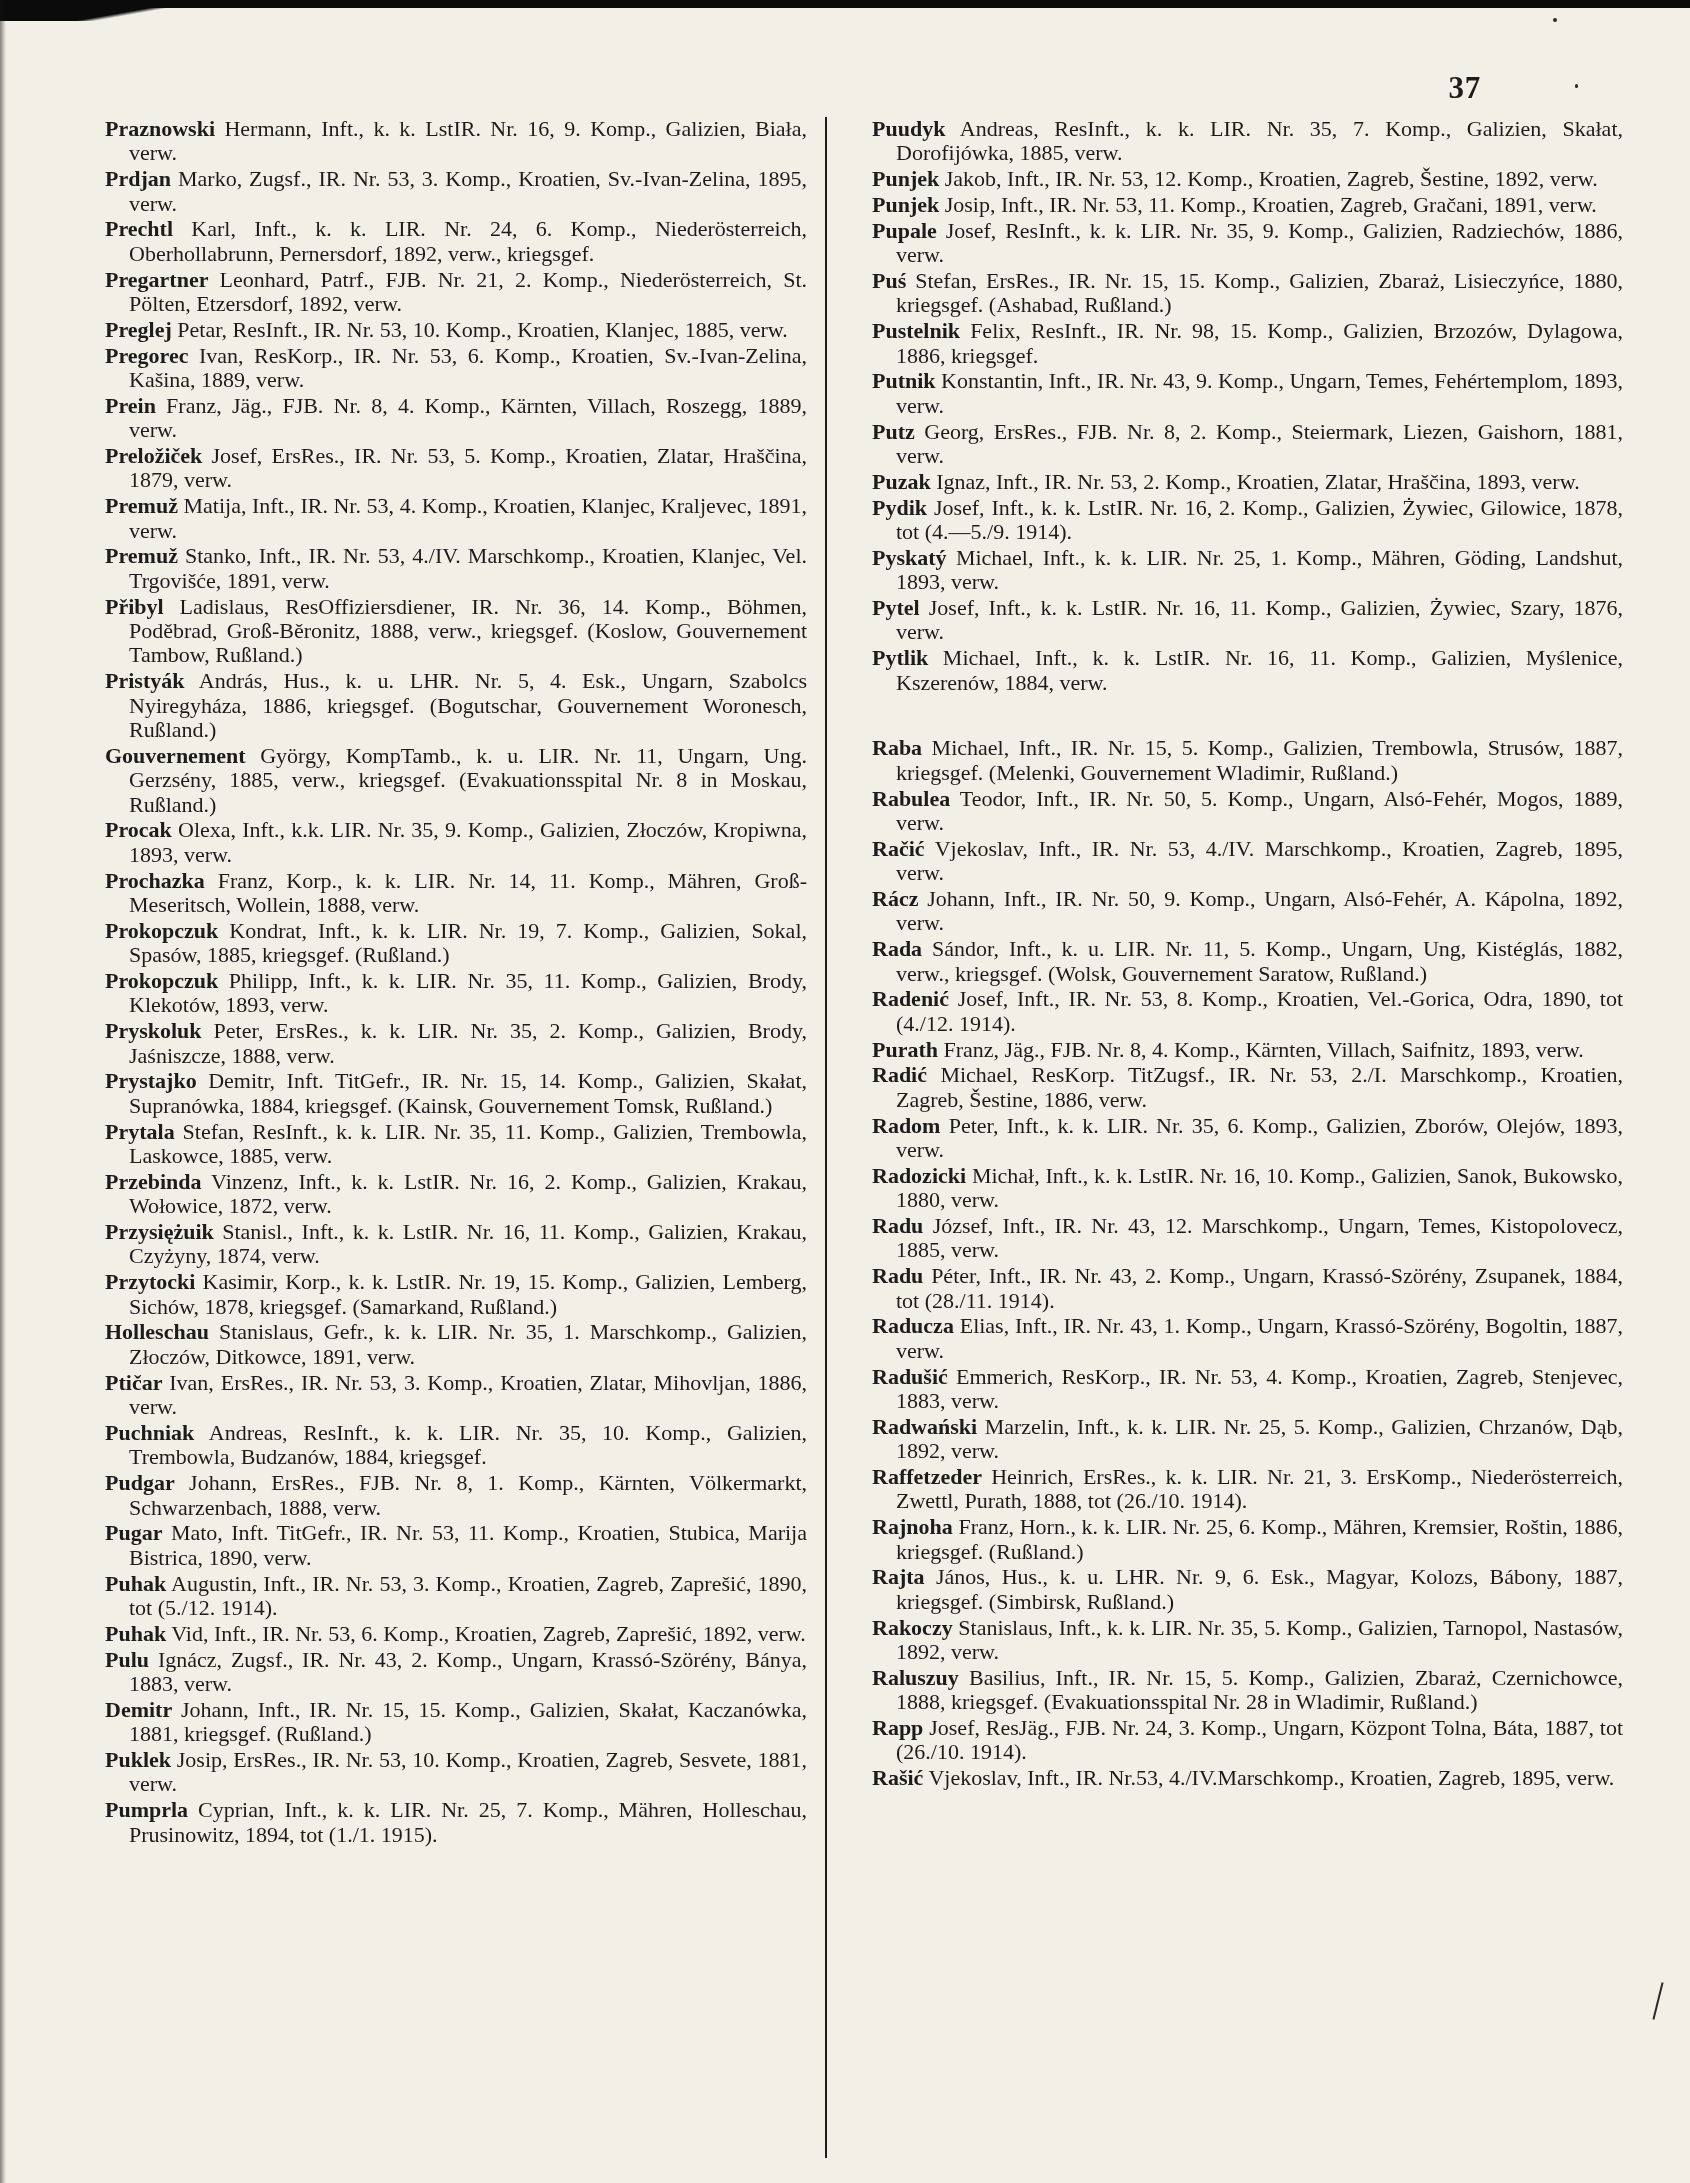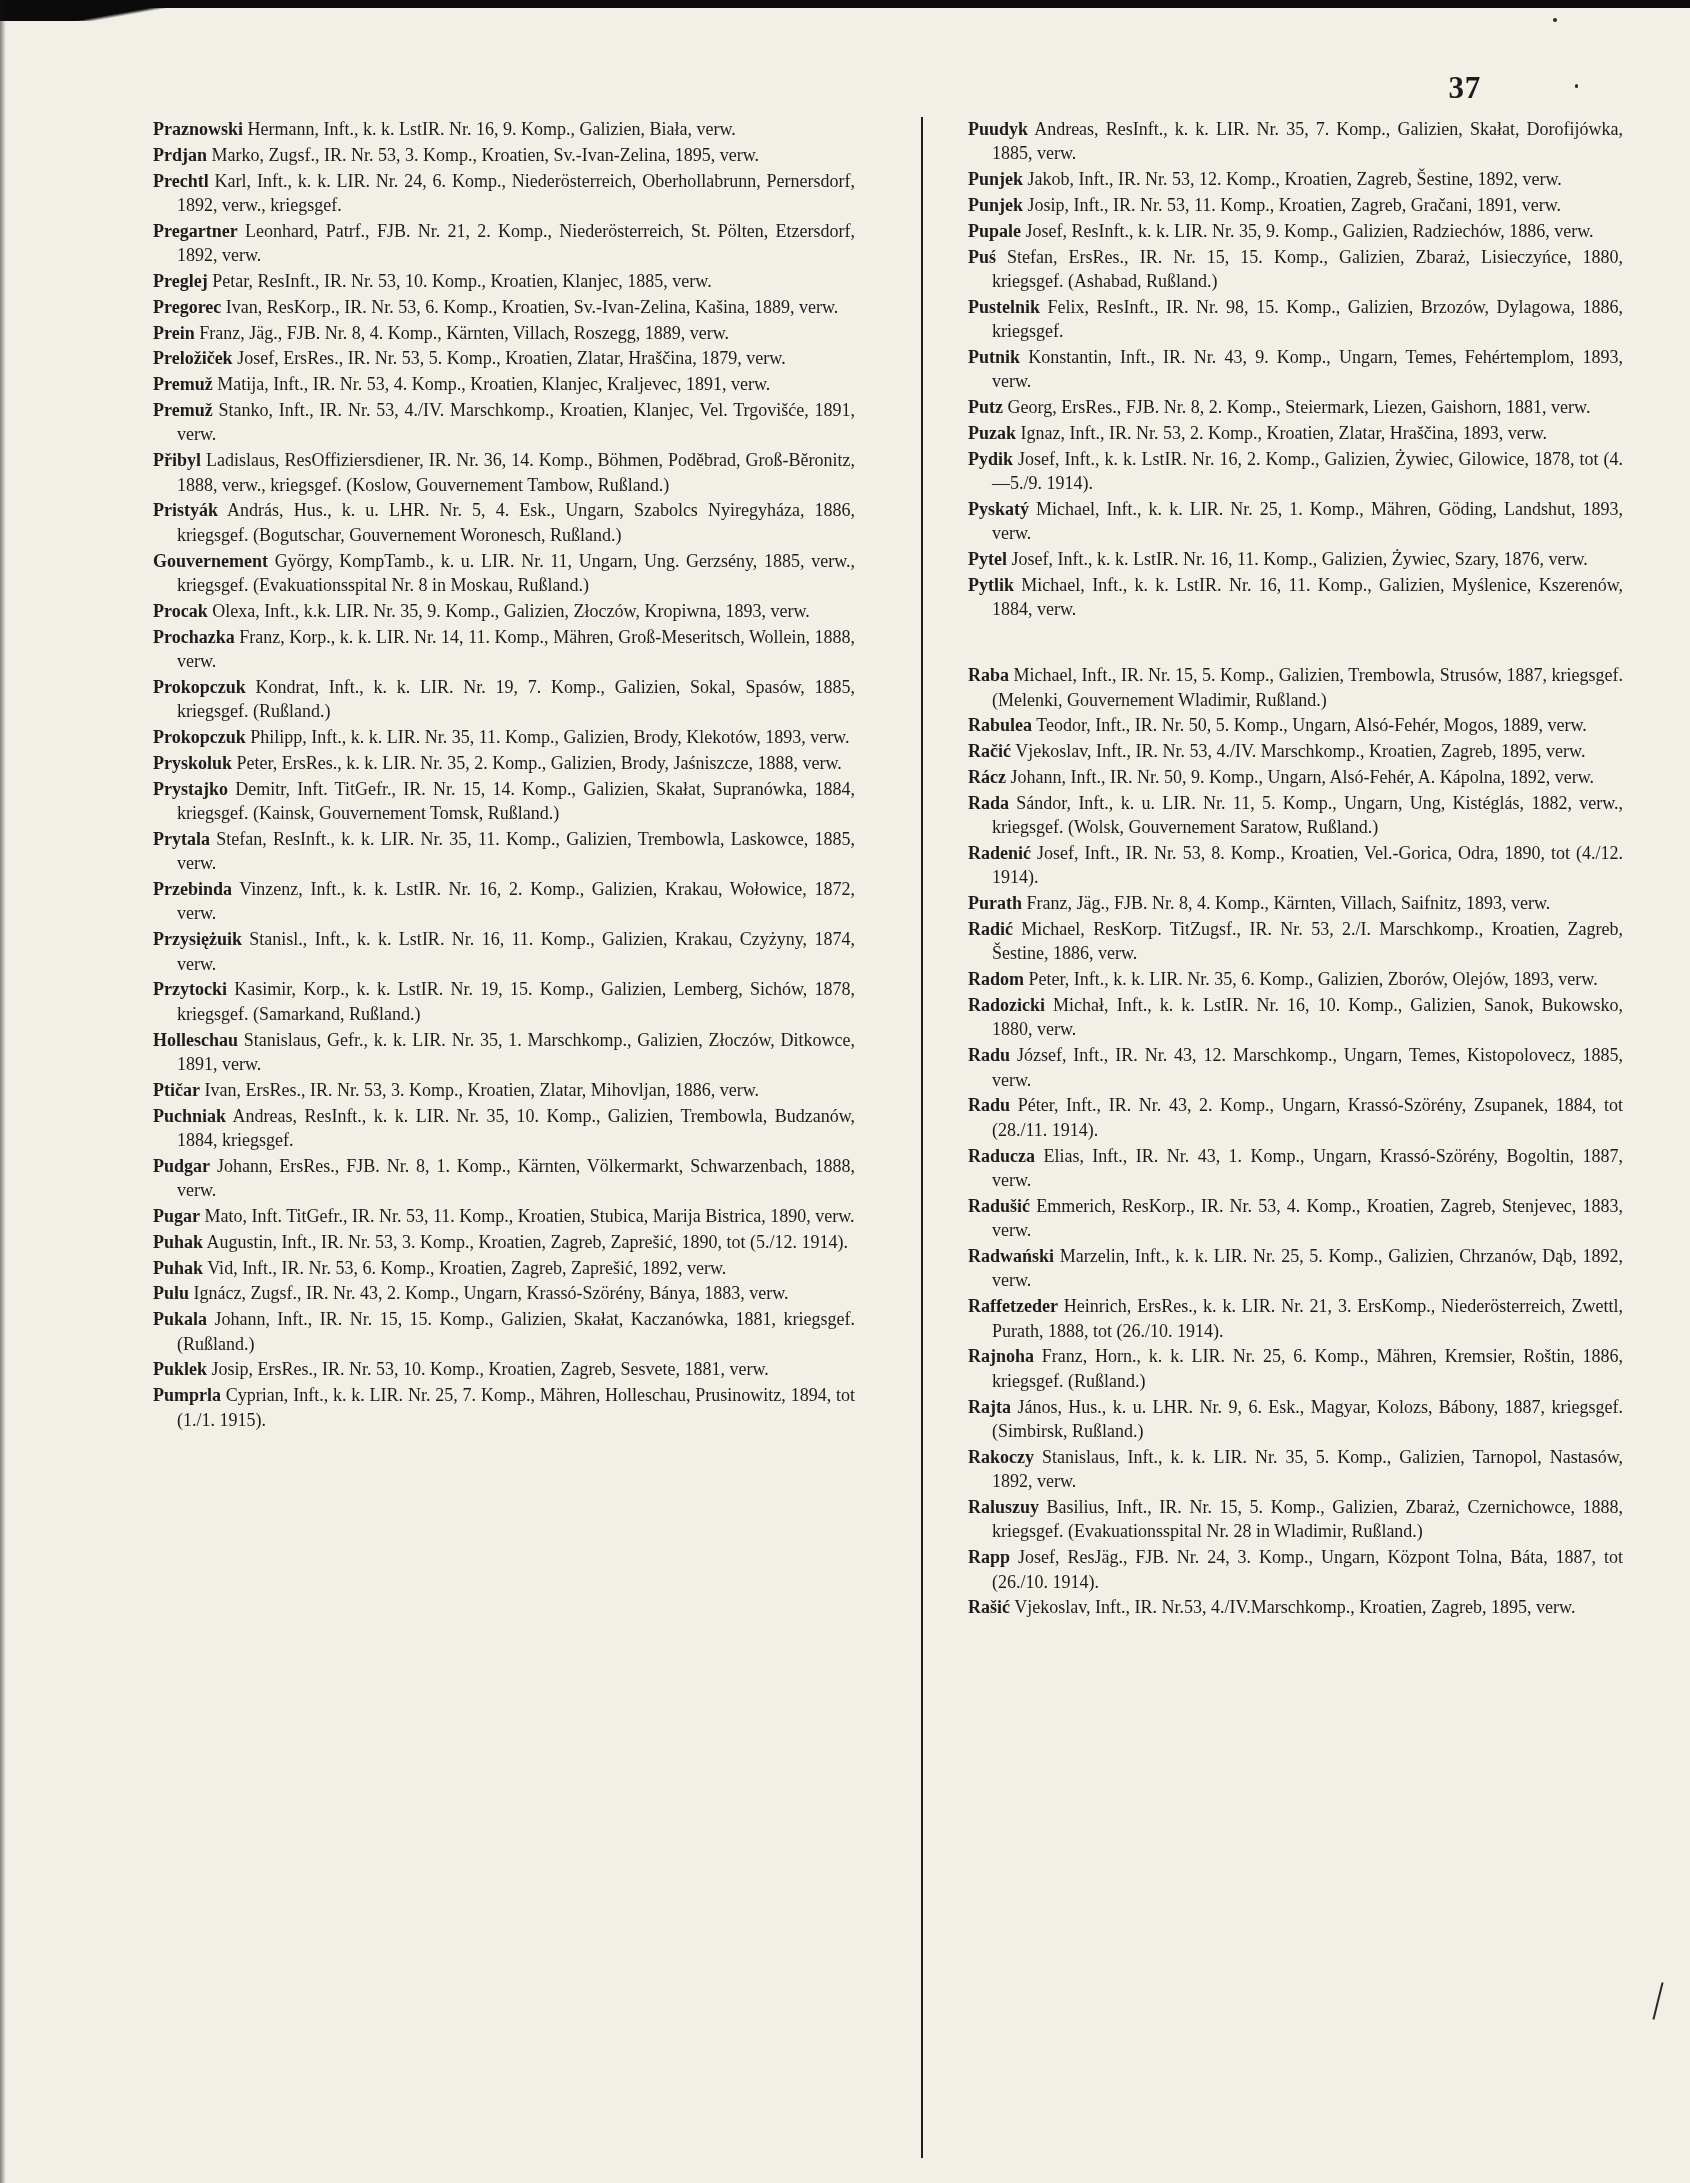--- a/index.html
+++ b/index.html
@@ -34,23 +34,22 @@
   .page-number {
     position: absolute; top: 70px; right: 209px;
     font-size: 31px; font-weight: bold; letter-spacing: 0.7px;
   }
 
   .columns {
     position: absolute; top: 117px; left: 105px; right: 67px; bottom: 25px;
     display: flex; align-items: stretch;
   }
   .column {
-    font-size: 18px; line-height: 24.4px;
+    font-size: 22px; line-height: 24.4px;
     text-align: justify;
-    margin-left: 48px;
   }
   .column.left { width: 720px; flex: none; padding-right: 18px; box-sizing: border-box; }
   .column.right { flex: 1; border-left: 2.1px solid #1e1e1e; padding-left: 45px; }
 
   .entry {
     margin: 0 0 1.4px 0;
     padding-left: 24px; text-indent: -24px; 
   }
   .entry-name { font-weight: bold; }
   .section-gap { height: 40px; }
@@ -92,21 +91,21 @@
       <p class="entry"><span class="entry-name">Przysiężuik</span> Stanisl., Inft., k. k. LstIR. Nr. 16, 11. Komp., Galizien, Krakau, Czyżyny, 1874, verw.</p>
       <p class="entry"><span class="entry-name">Przytocki</span> Kasimir, Korp., k. k. LstIR. Nr. 19, 15. Komp., Galizien, Lemberg, Sichów, 1878, kriegsgef. (Samarkand, Rußland.)</p>
       <p class="entry"><span class="entry-name">Holleschau</span> Stanislaus, Gefr., k. k. LIR. Nr. 35, 1. Marschkomp., Galizien, Złoczów, Ditkowce, 1891, verw.</p>
       <p class="entry"><span class="entry-name">Ptičar</span> Ivan, ErsRes., IR. Nr. 53, 3. Komp., Kroatien, Zlatar, Mihovljan, 1886, verw.</p>
       <p class="entry"><span class="entry-name">Puchniak</span> Andreas, ResInft., k. k. LIR. Nr. 35, 10. Komp., Galizien, Trembowla, Budzanów, 1884, kriegsgef.</p>
       <p class="entry"><span class="entry-name">Pudgar</span> Johann, ErsRes., FJB. Nr. 8, 1. Komp., Kärnten, Völkermarkt, Schwarzenbach, 1888, verw.</p>
       <p class="entry"><span class="entry-name">Pugar</span> Mato, Inft. TitGefr., IR. Nr. 53, 11. Komp., Kroatien, Stubica, Marija Bistrica, 1890, verw.</p>
       <p class="entry"><span class="entry-name">Puhak</span> Augustin, Inft., IR. Nr. 53, 3. Komp., Kroatien, Zagreb, Zaprešić, 1890, tot (5./12. 1914).</p>
       <p class="entry"><span class="entry-name">Puhak</span> Vid, Inft., IR. Nr. 53, 6. Komp., Kroatien, Zagreb, Zaprešić, 1892, verw.</p>
       <p class="entry"><span class="entry-name">Pulu</span> Ignácz, Zugsf., IR. Nr. 43, 2. Komp., Ungarn, Krassó-Szörény, Bánya, 1883, verw.</p>
-      <p class="entry"><span class="entry-name">Pukala</span> Johann, Inft., IR. Nr. 15, 15. Komp., Galizien, Skałat, Kaczanówka, 1881, kriegsgef. (Rußland.)</p>
+      <p class="entry"><span class="entry-name">Demitr</span> Johann, Inft., IR. Nr. 15, 15. Komp., Galizien, Skałat, Kaczanówka, 1881, kriegsgef. (Rußland.)</p>
       <p class="entry"><span class="entry-name">Puklek</span> Josip, ErsRes., IR. Nr. 53, 10. Komp., Kroatien, Zagreb, Sesvete, 1881, verw.</p>
       <p class="entry"><span class="entry-name">Pumprla</span> Cyprian, Inft., k. k. LIR. Nr. 25, 7. Komp., Mähren, Holleschau, Prusinowitz, 1894, tot (1./1. 1915).</p>
     </div>
   <div class="column right" id="col-right">
       <p class="entry"><span class="entry-name">Puudyk</span> Andreas, ResInft., k. k. LIR. Nr. 35, 7. Komp., Galizien, Skałat, Dorofijówka, 1885, verw.</p>
       <p class="entry"><span class="entry-name">Punjek</span> Jakob, Inft., IR. Nr. 53, 12. Komp., Kroatien, Zagreb, Šestine, 1892, verw.</p>
       <p class="entry"><span class="entry-name">Punjek</span> Josip, Inft., IR. Nr. 53, 11. Komp., Kroatien, Zagreb, Gračani, 1891, verw.</p>
       <p class="entry"><span class="entry-name">Pupale</span> Josef, ResInft., k. k. LIR. Nr. 35, 9. Komp., Galizien, Radziechów, 1886, verw.</p>
       <p class="entry"><span class="entry-name">Puś</span> Stefan, ErsRes., IR. Nr. 15, 15. Komp., Galizien, Zbaraż, Lisieczyńce, 1880, kriegsgef. (Ashabad, Rußland.)</p>
       <p class="entry"><span class="entry-name">Pustelnik</span> Felix, ResInft., IR. Nr. 98, 15. Komp., Galizien, Brzozów, Dylagowa, 1886, kriegsgef.</p>

